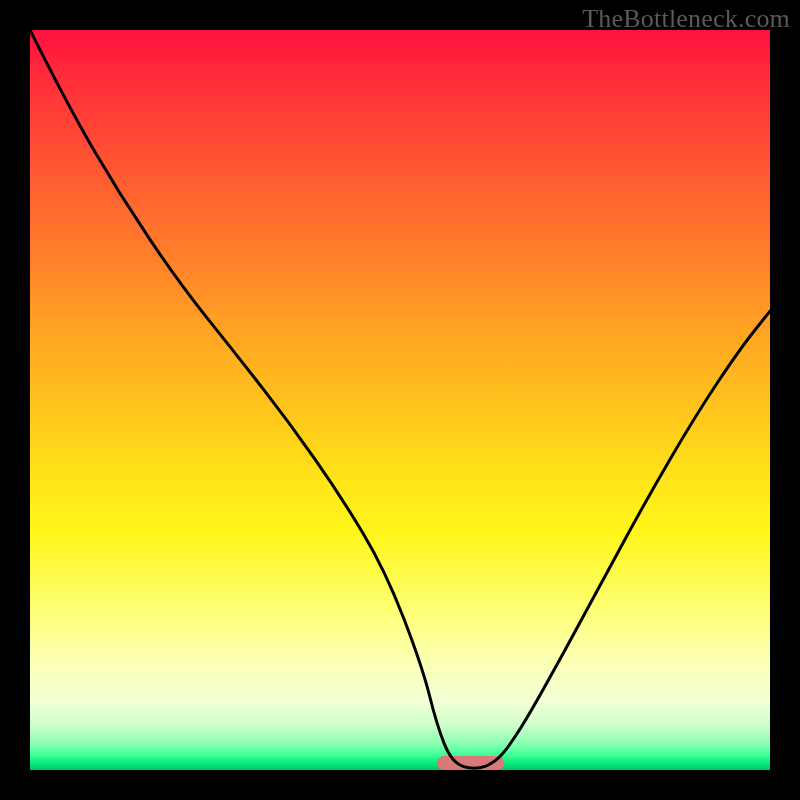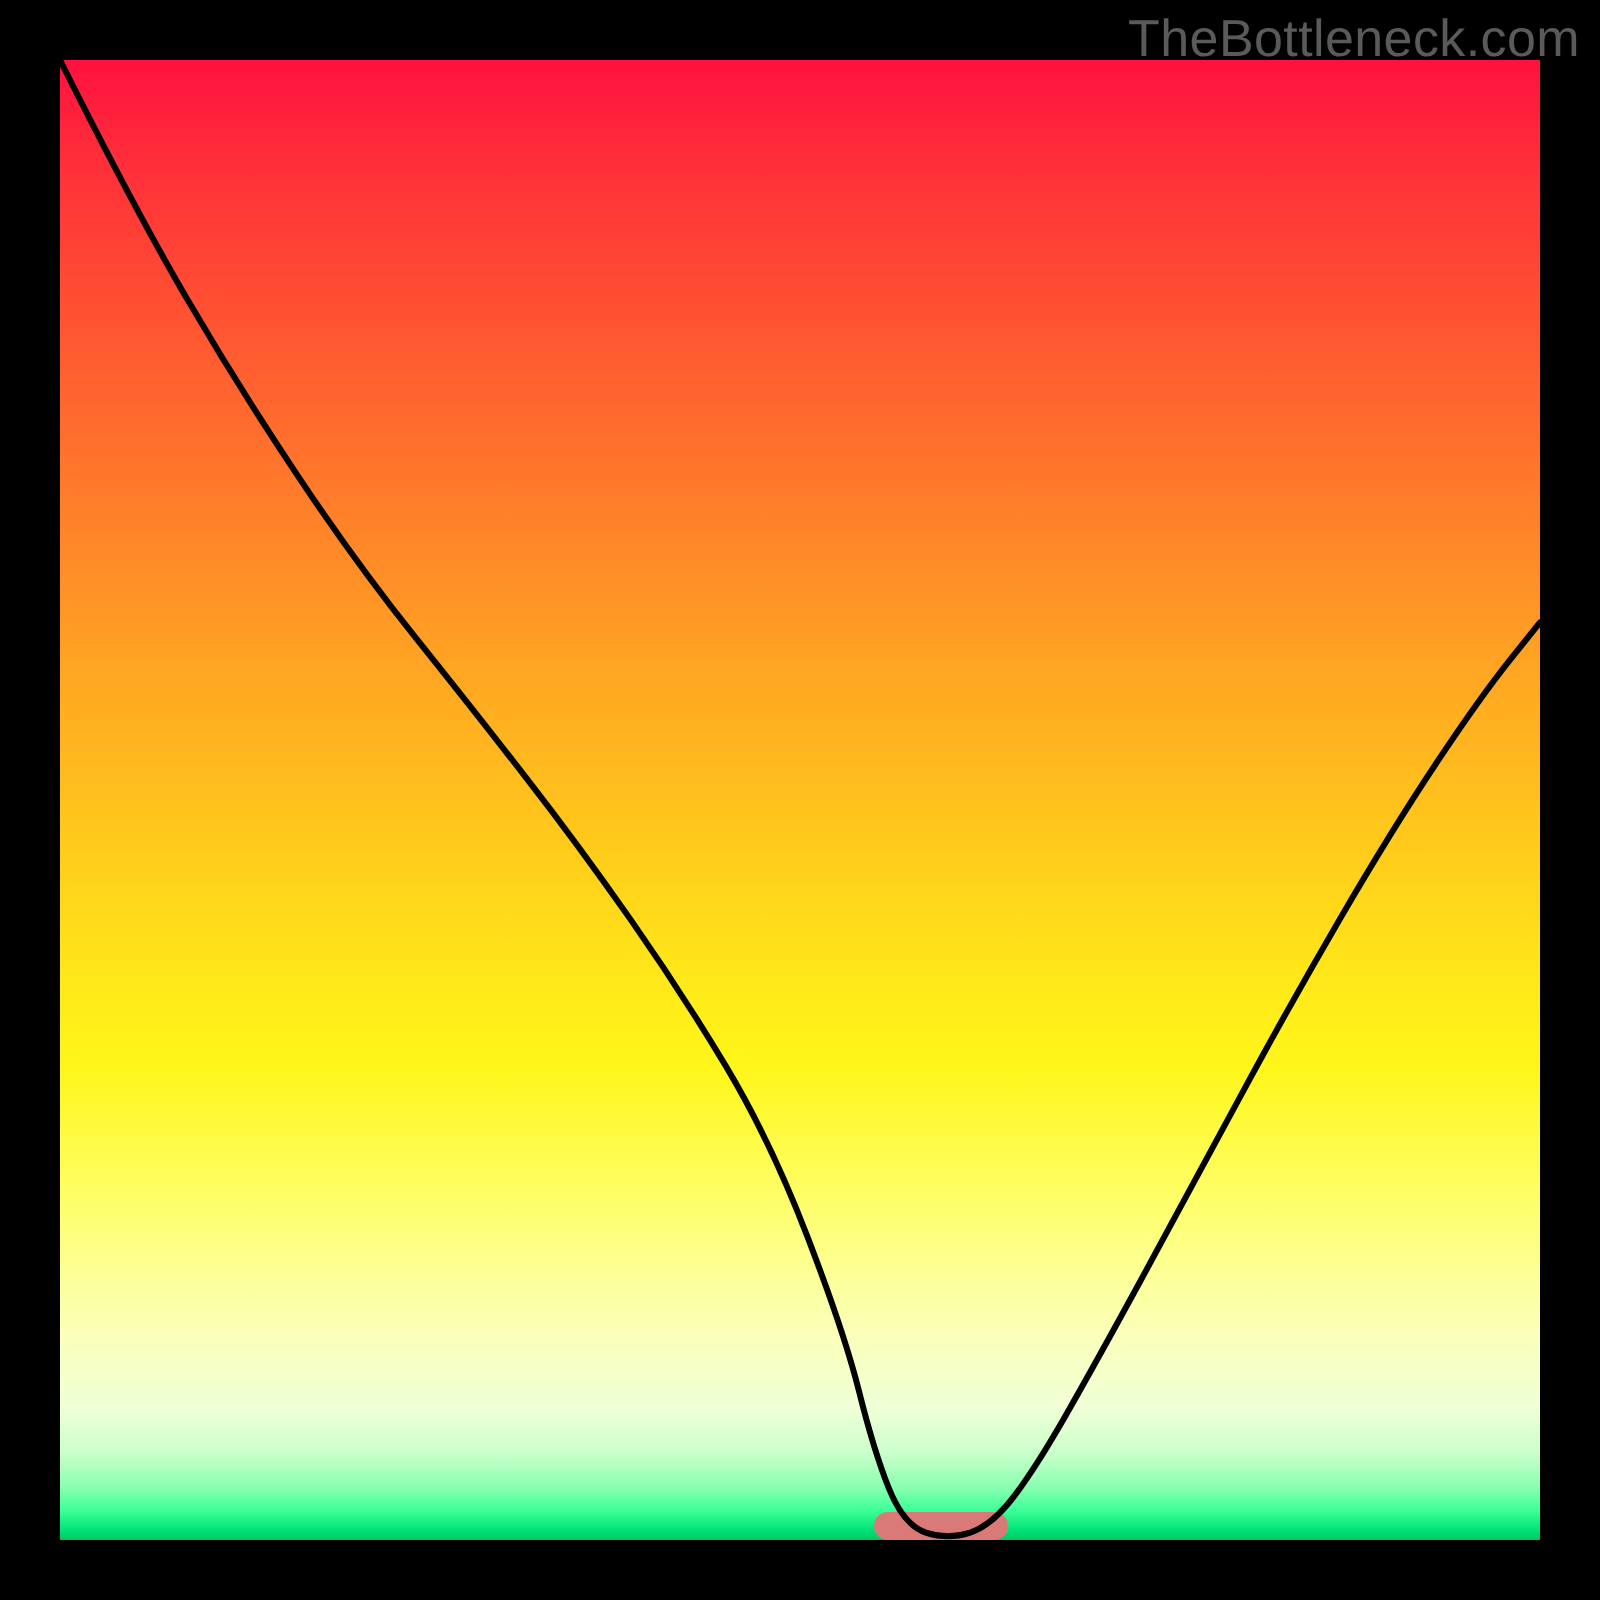--- a/index.html
+++ b/index.html
@@ -11,20 +11,21 @@
     overflow: hidden;
     font-family: Arial, Helvetica, sans-serif;
   }
   .frame {
     position: absolute;
     left: 0;
     top: 0;
     width: 800px;
     height: 800px;
     background: #000;
+    font-family: Liberation Serif, serif;
   }
   .watermark {
     position: absolute;
     top: 4px;
     right: 10px;
     color: #5a5a5a;
     font-size: 26px;
     font-weight: 400;
     letter-spacing: 0.2px;
     user-select: none;

